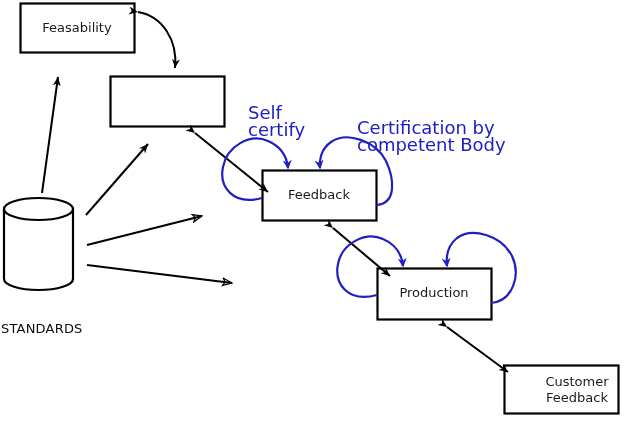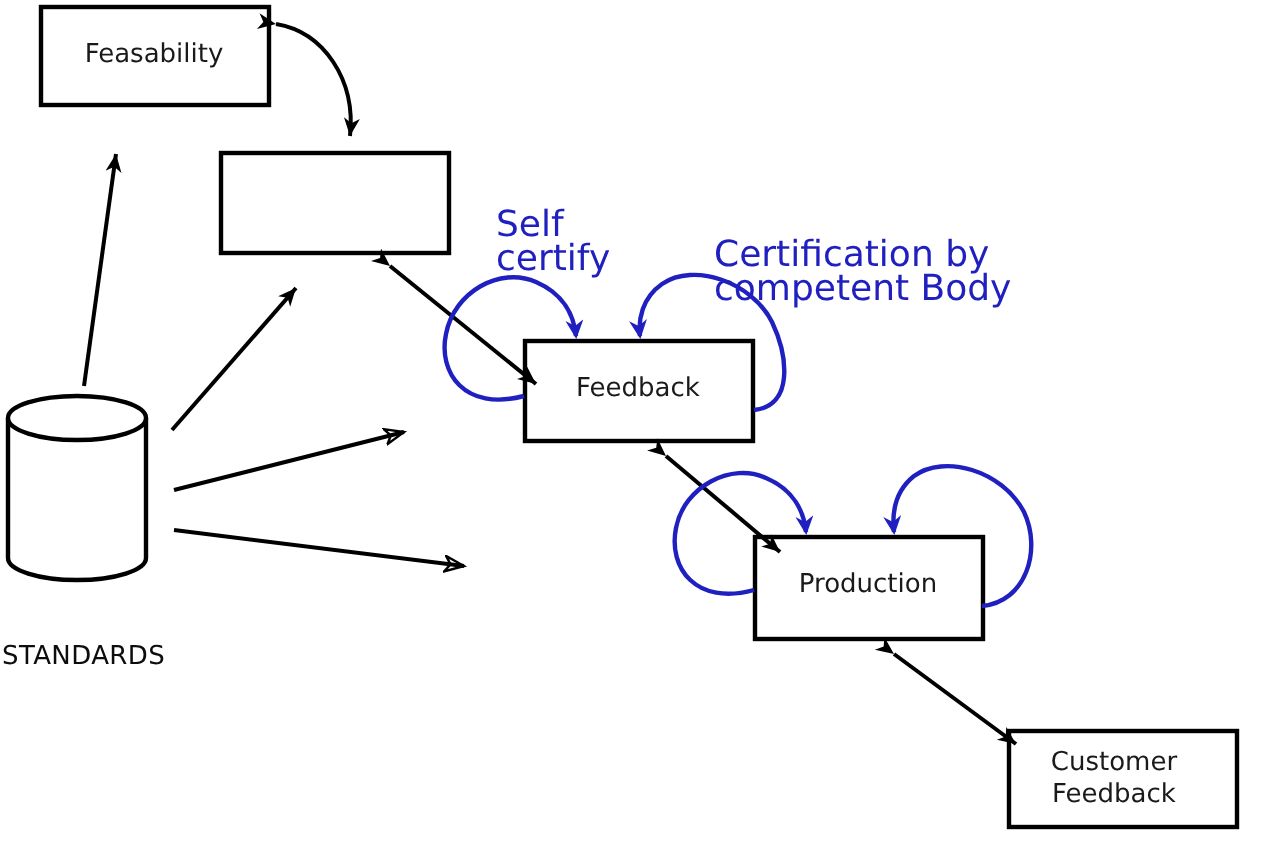--- a/index.html
+++ b/index.html
@@ -123,21 +123,21 @@
     </g>
   </svg>
 
   <div class="node-label" style="left:20px;top:20px;width:114px;">Feasability</div>
 
 
   <div class="node-label" style="left:262px;top:187px;width:114px;">Feedback</div>
 
   <div class="node-label" style="left:377px;top:285px;width:114px;">Production</div>
 
-  <div class="node-label" style="left:500px;top:374px;width:114px;">Customer
+  <div class="node-label" style="left:520px;top:374px;width:114px;">Customer
 Feedback</div>
 
   <div class="store-label" style="left:1px;top:277px;margin-top:44px;">STANDARDS</div>
 
   <div class="annot" style="left:248px;top:104px;">Self
 certify</div>
 
   <div class="annot" style="left:357px;top:119px;">Certification by
 competent Body</div>
 

